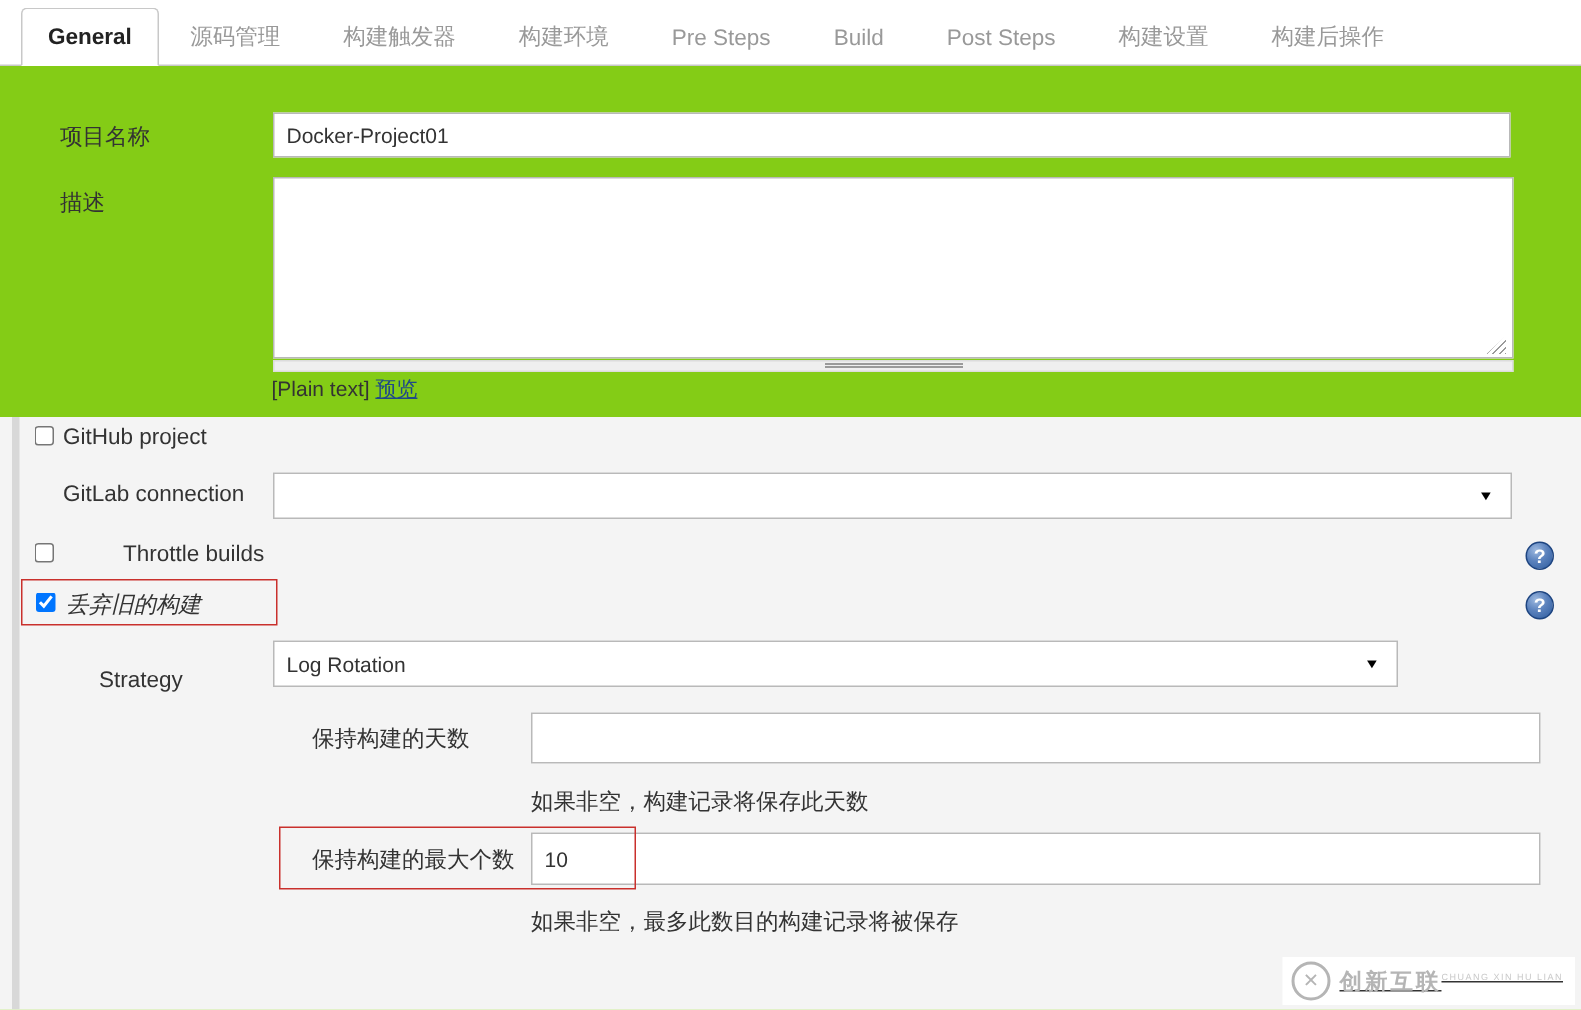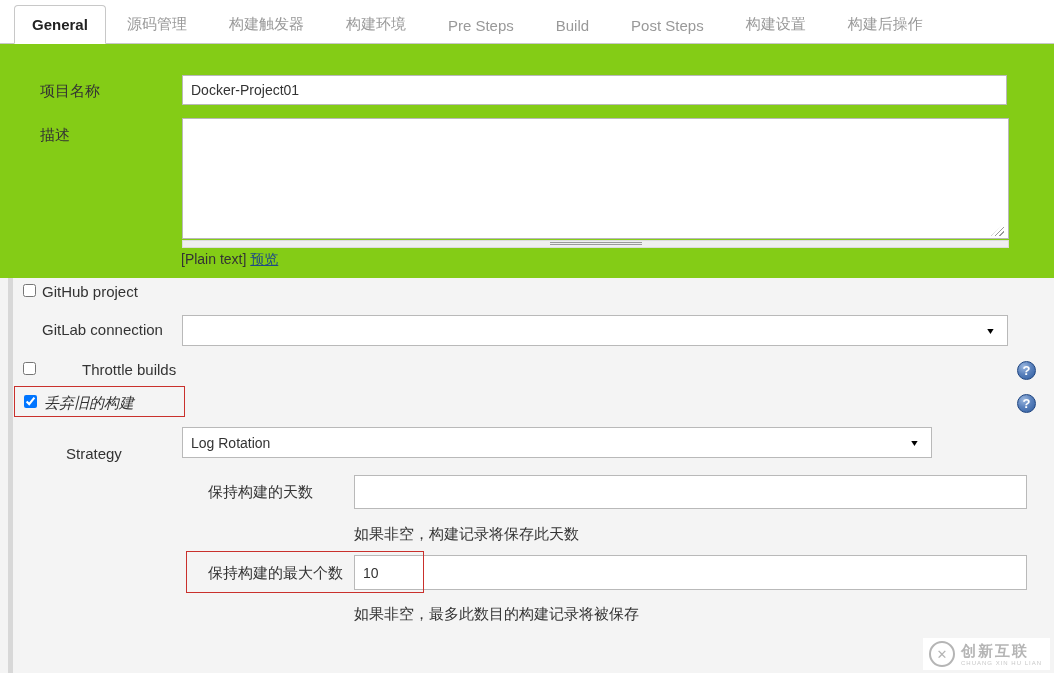--- a/index.html
+++ b/index.html
@@ -73,21 +73,21 @@
   
   .watermark{
     position:absolute;right:4px;bottom:3px;display:flex;align-items:center;gap:6px;
     background:#fff;padding:3px 8px 3px 6px;
   }
   .wm-logo{
     width:22px;height:22px;border:2px solid #b5b5b5;border-radius:50%;
     color:#b5b5b5;font-size:13px;font-weight:bold;
     display:flex;align-items:center;justify-content:center;
   }
-  .wm-col{display:flex;flex-direction:column;line-height:1;}
+  .wm-col{display:flex;flex-direction:row;line-height:1;text-decoration:underline;}
   .wm-cn{font-size:15px;font-weight:bold;color:#b5b5b5;letter-spacing:2px;}
   .wm-en{font-size:6px;color:#c9c9c9;letter-spacing:1px;margin-top:2px;}
 </style>
 </head>
 <body>
 
 <div class="page">
 
   <div class="tabbar">
     <div class="tab active">General</div>

